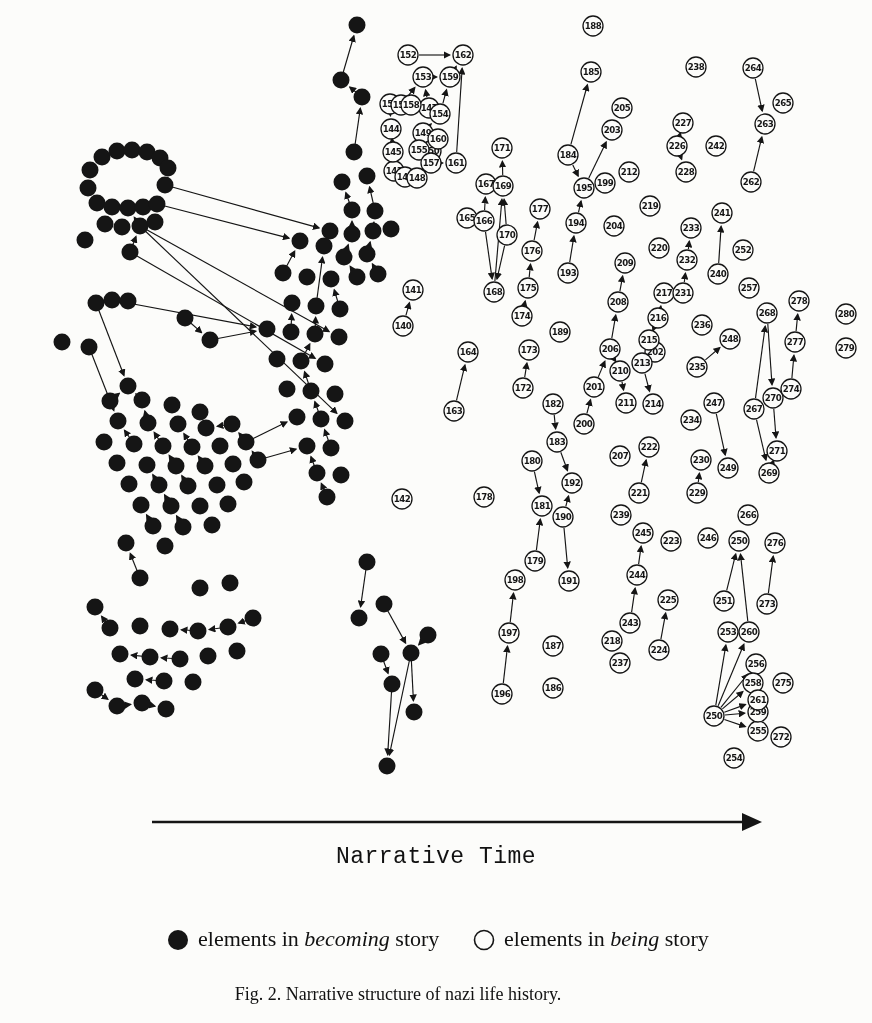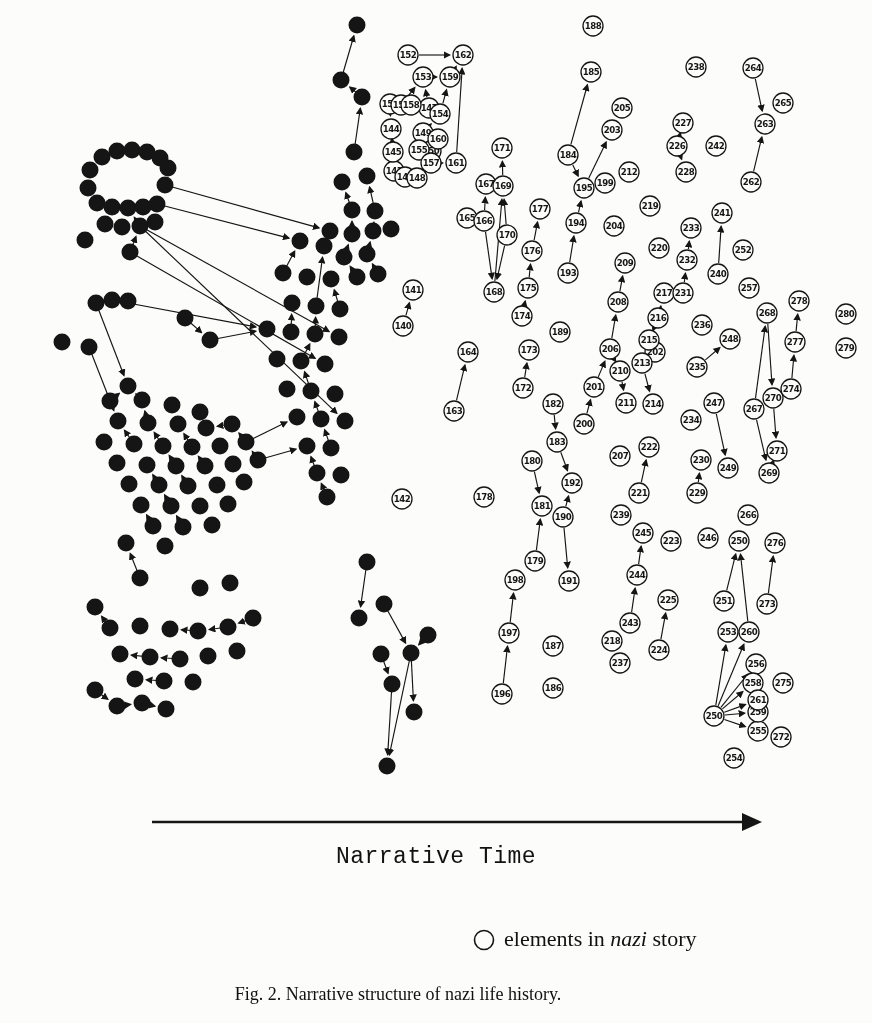--- a/index.html
+++ b/index.html
@@ -615,23 +615,29 @@
       <text x="846" y="351.2" text-anchor="middle" font-family="&quot;DejaVu Sans&quot;, sans-serif" font-size="8.6" font-weight="600" fill="#151515" letter-spacing="-0.4">279</text>
       <circle cx="846" cy="314" r="10" fill="#fcfcfa" stroke="#151515" stroke-width="1.3"></circle>
       <text x="846" y="317.2" text-anchor="middle" font-family="&quot;DejaVu Sans&quot;, sans-serif" font-size="8.6" font-weight="600" fill="#151515" letter-spacing="-0.4">280</text>
       <line x1="152" y1="822" x2="744" y2="822" stroke="#151515" stroke-width="2.4"></line>
       <polygon points="742,813 762,822 742,831" fill="#151515"></polygon>
     </svg>
 
   <div class="axis-label">Narrative Time</div>
 
   <div class="legend">
+    <div class="legend-item" style="left:166px;top:0;">
+      <svg width="24" height="26">
+        <circle cx="12" cy="14" r="10" fill="#151515"></circle>
+      </svg>
+      <span class="lbl"><span>elements in</span> <i>becoming</i> <span>story</span></span>
+    </div>
     <div class="legend-item" style="left:472px;top:0;">
       <svg width="24" height="26">
         <circle cx="12" cy="14" r="9.5" fill="#fcfcfa" stroke="#151515" stroke-width="1.6"></circle>
       </svg>
-      <span class="lbl"><span>elements in</span> <i>nazi</i> <span>story</span></span>
+      <span class="lbl"><span>elements in</span> <i>being</i> <span>story</span></span>
     </div>
   </div>
 
   <div class="caption">Fig. 2. Narrative structure of nazi life history.</div>
 
 </div>
 
 </body></html>

